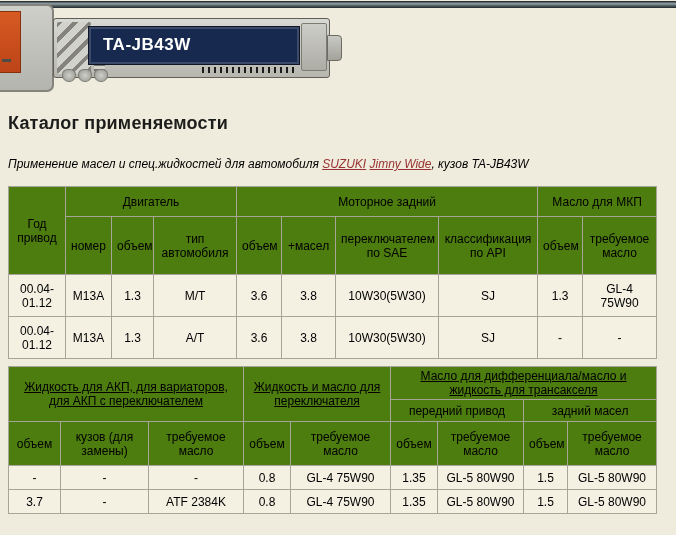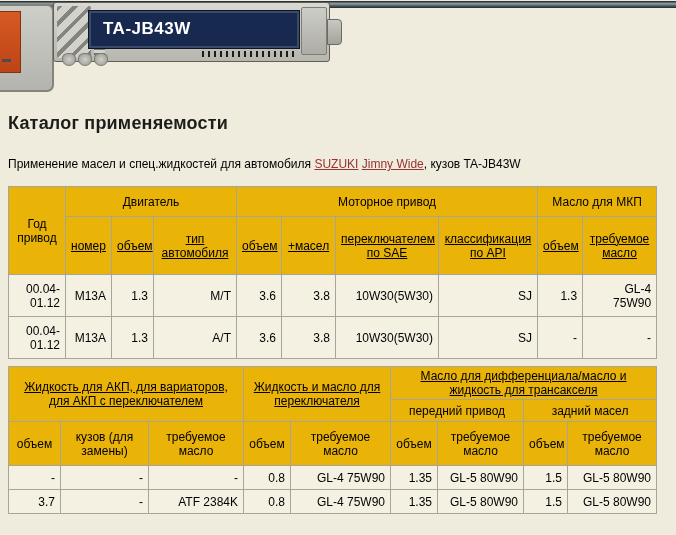--- a/index.html
+++ b/index.html
@@ -26,21 +26,21 @@
   .orange-block {
     position: absolute; left: 0; top: 5px; width: 21px; height: 62px;
     background: linear-gradient(#d65a22, #bd4418);
     border: 1px solid #84320e; border-left: none;
   }
   .left-dash {
     position: absolute; left: 2px; top: 53px; width: 9px; height: 3px;
     background: #4d4d47;
   }
   .cartridge {
-    position: absolute; left: 53px; top: 2px; width: 277px; height: 60px;
+    position: absolute; left: 53px; top: 18px; width: 277px; height: 60px;
     background: linear-gradient(#d9d9d3, #b7b7b0);
     border: 1px solid #5f5f58; border-radius: 3px;
   }
   .hatch {
     position: absolute; left: 3px; top: 3px; width: 34px; height: 52px;
     background: repeating-linear-gradient(135deg, #84847d 0 4px, #d2d2cc 4px 11px);
     border-radius: 2px;
   }
   .ribs {
     position: absolute; left: 40px; top: 8px; width: 11px; height: 44px;
@@ -77,20 +77,21 @@
 
   
   h1.page-title {
     margin: 17px 0 0 8px;
     font-size: 18px; font-weight: bold; color: #1c1c1a;
     letter-spacing: 0.2px;
   }
   .intro {
     margin: 23px 0 0 8px;
     font-size: 12px;
+    font-style: italic;
   }
   .intro a {
     color: #983232; text-decoration: underline; cursor: pointer;
   }
 
   
   table.cat {
     border-collapse: collapse;
     table-layout: fixed;
     margin: 15px 0 0 8px;
@@ -99,24 +100,24 @@
     background: #ede9da;
   }
   table.cat2 { margin-top: 7px; }
   .cat th, .cat td {
     border: 1px solid #a7a49a;
     font-size: 12px; font-weight: normal;
     padding: 2px 5px;
     vertical-align: middle;
     overflow: hidden;
   }
-  .cat th { background: #eab308; }
-  .cat td { text-align: right; background: #f4f1e3; }
+  .cat th { background: #4d7c0f; }
+  .cat td { text-align: center; background: #f4f1e3; }
   tr.h-group  { height: 30px; }
-  tr.h-cols   { height: 58px; text-decoration: underline; }
+  tr.h-cols   { height: 58px; }
   tr.d-row    { height: 42px; }
   tr.h2-group { height: 24px; text-decoration: underline; }
   tr.h2-drive { height: 22px; }
   tr.h2-cols  { height: 44px; }
   tr.d2-row   { height: 24px; }
 </style>
 </head>
 <body>
 
 <div class="banner">
@@ -154,21 +155,21 @@
       <col style="width:54px">
     <col style="width:103px">
       <col style="width:99px">
       <col style="width:45px">
     <col style="width:74px">
   </colgroup>
   <thead>
     <tr class="h-group">
       <th rowspan="2">Год привод</th>
       <th colspan="3">Двигатель</th>
-      <th colspan="4">Моторное привод</th>
+      <th colspan="4">Моторное задний</th>
       <th colspan="2">Масло для МКП</th>
     </tr>
     <tr class="h-cols">
       <th>номер</th>
       <th>объем</th>
       <th>тип автомобиля</th>
       <th>объем</th>
       <th>+масел</th>
       <th>переключателем по SAE</th>
       <th>классификация по API</th>

